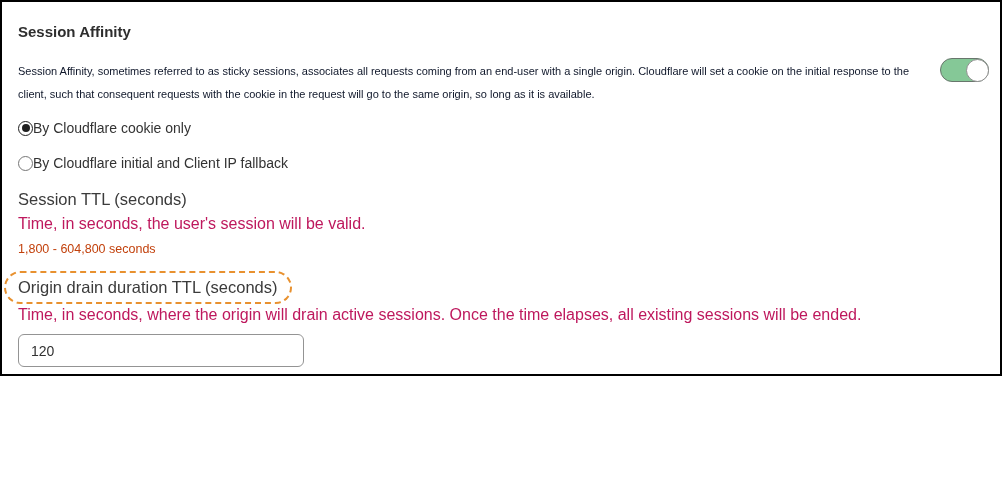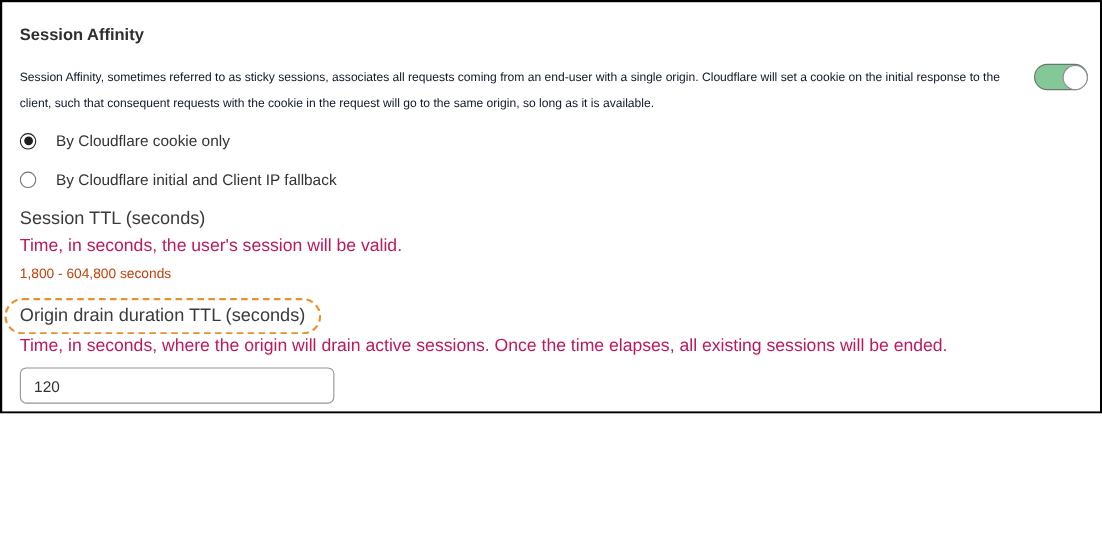--- a/index.html
+++ b/index.html
@@ -50,21 +50,21 @@
     width: 23px;
     height: 23px;
     background: #ffffff;
     border: 1px solid #8d8d8d;
     border-radius: 50%;
   }
   .radio-group { margin-top: 13px; }
   .radio-row {
     display: flex;
     align-items: center;
-    gap: 18px;
+    gap: 0;
     height: 18px;
     margin-bottom: 17px;
     cursor: pointer;
   }
   .radio {
     width: 15px;
     height: 15px;
     border-radius: 50%;
     border: 1.5px solid #767676;
     position: relative;

